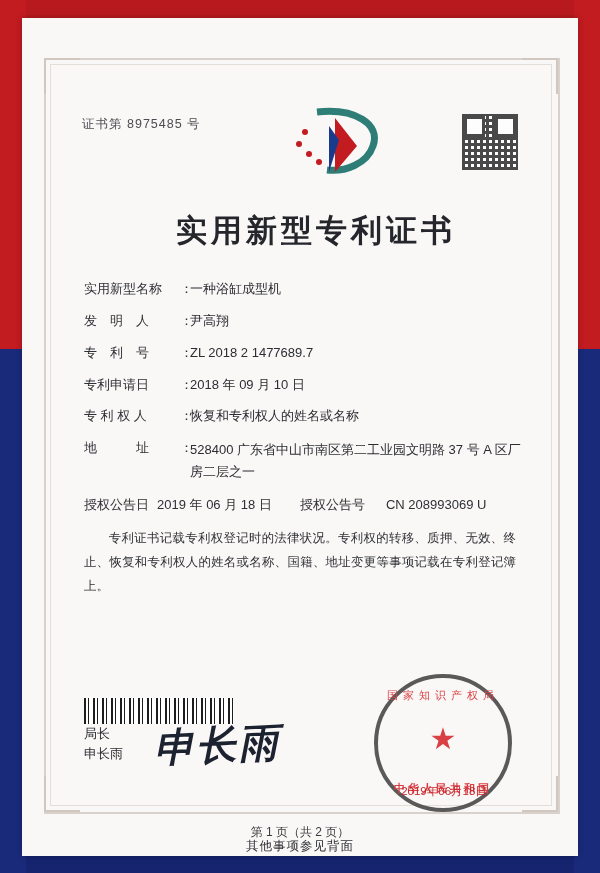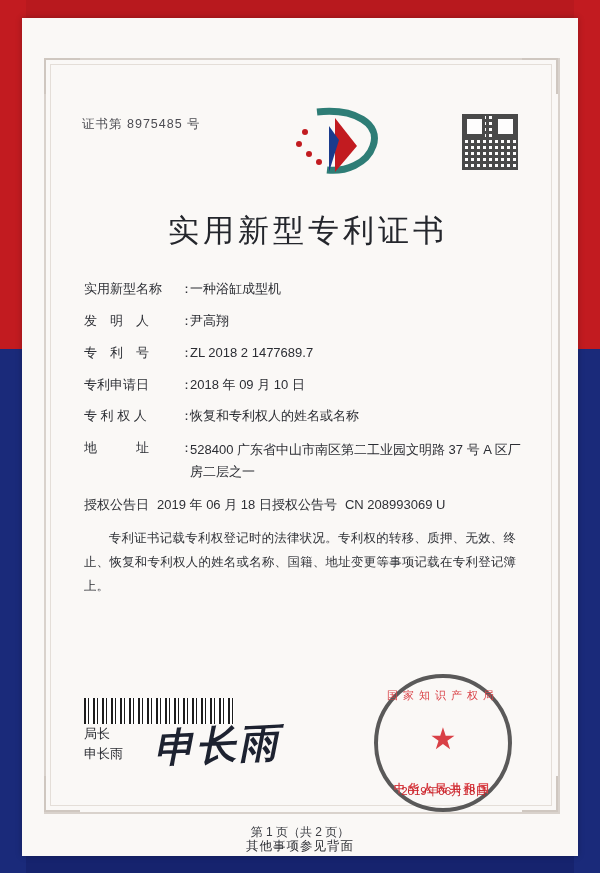--- a/index.html
+++ b/index.html
@@ -112,26 +112,26 @@
     position:absolute;
     width:15px;height:15px;
     border:3px solid #2b2b2b;
     background:#fff;
   }
   .qr::before { left:2px; top:2px; }
   .qr::after { right:2px; top:2px; }
 
   .title {
     position: absolute;
-    left: 8px; top: 192px;
+    left: 16px; top: 192px;
     width: 556px;
     text-align: center;
     font-family: "DejaVu Sans", sans-serif;
     font-size: 31px;
-    font-weight: normal;
+    font-weight: bold;
     letter-spacing: 4px;
     color: #24262c;
   }
 
   .fields {
     position: absolute;
     left: 62px; top: 262px;
     width: 440px;
     color: #2e3036;
     font-size: 13px;
@@ -155,21 +155,21 @@
   }
   .field-value.wrap { line-height: 1.7; }
 
   .row-inline {
     display: flex;
     align-items: flex-start;
     margin-bottom: 13px;
     line-height: 1.45;
   }
   .inline-left { display:flex; }
-  .inline-right { display:flex; }
+  .inline-right { display:flex; margin-left: 28px; gap: 13px;}
   .inline-label { white-space: nowrap; }
   .inline-value { margin-left: 8px; }
 
   .body-text {
     position: absolute;
     left: 62px; top: 508px;
     width: 432px;
     font-size: 12.4px;
     line-height: 1.95;
     color: #2e3036;

